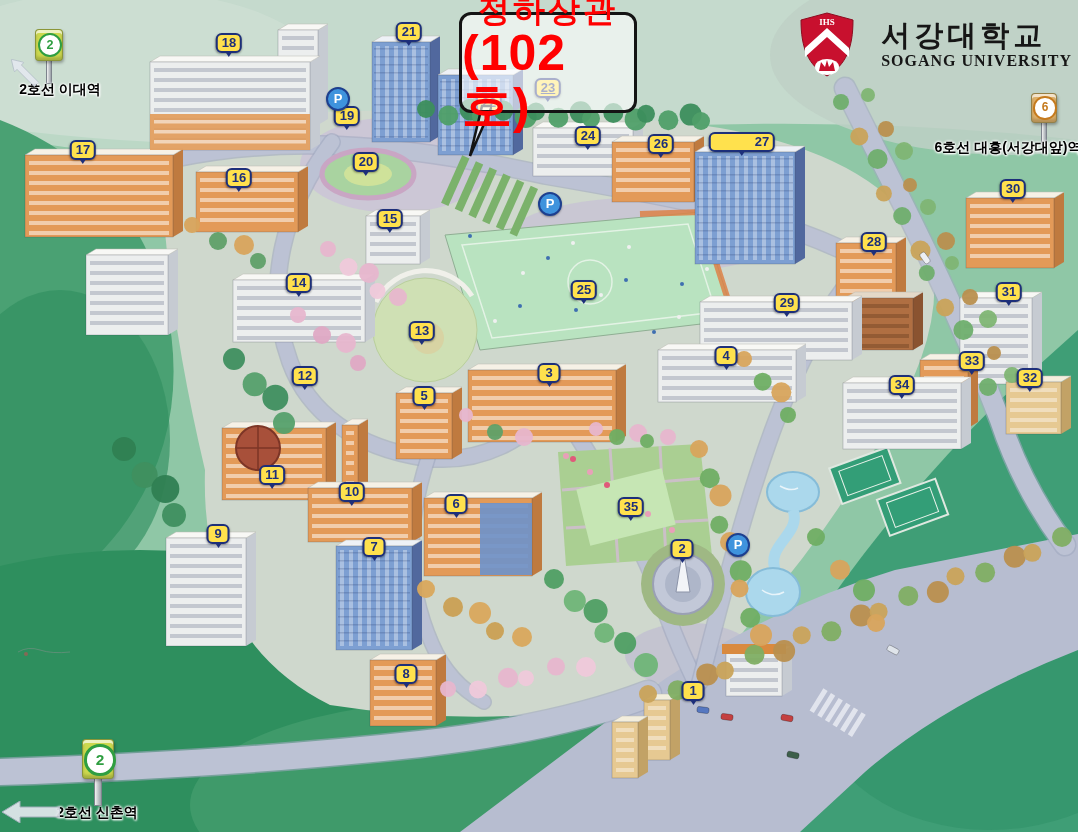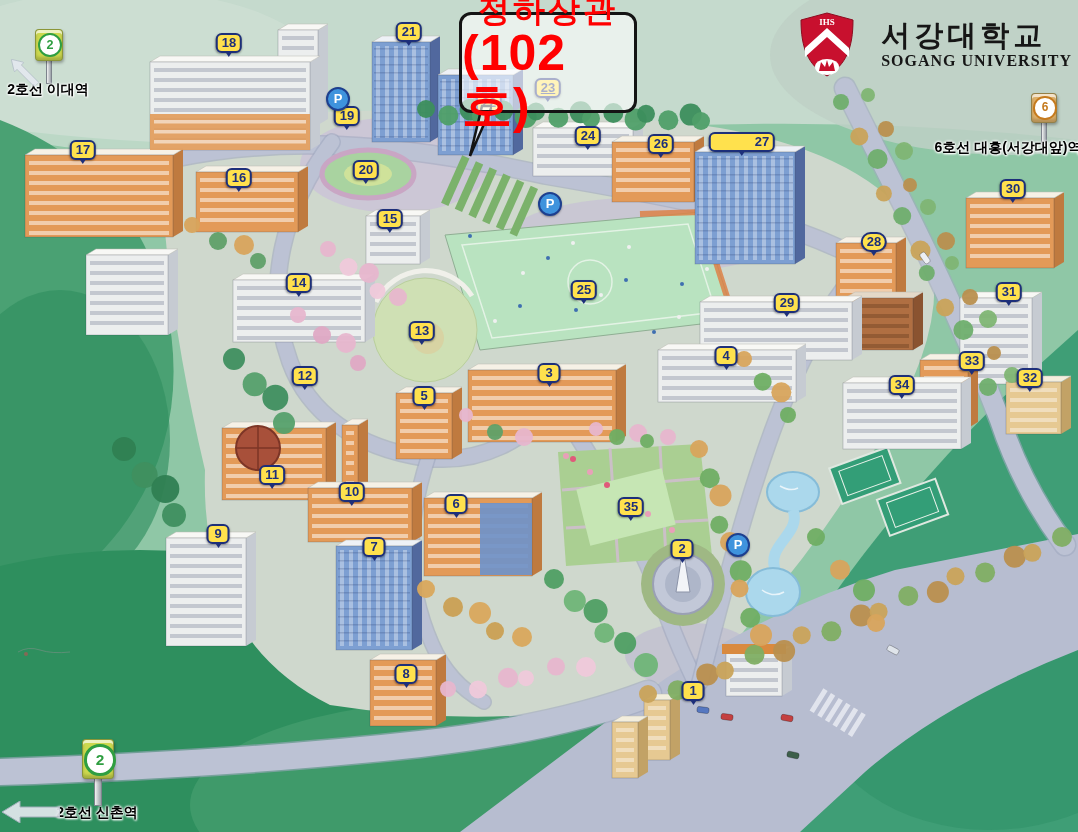--- a/index.html
+++ b/index.html
@@ -650,46 +650,46 @@
       <div class="bmarker" style="left: 352px; top: 492px;">10</div>
       <div class="bmarker" style="left: 272px; top: 452px; margin-top: 23px;">11</div>
       <div class="bmarker" style="left: 305px; top: 376px;">12</div>
       <div class="bmarker" style="left: 422px; top: 331px;">13</div>
       <div class="bmarker" style="left: 299px; top: 283px;">14</div>
       <div class="bmarker" style="left: 390px; top: 219px;">15</div>
       <div class="bmarker" style="left: 239px; top: 178px;">16</div>
       <div class="bmarker" style="left: 83px; top: 150px;">17</div>
       <div class="bmarker" style="left: 229px; top: 43px;">18</div>
       <div class="bmarker" style="left: 347px; top: 116px;">19</div>
-      <div class="bmarker" style="left: 366px; top: 170px;">20</div>
+      <div class="bmarker" style="left: 366px; top: 162px;">20</div>
       <div class="bmarker" style="left: 409px; top: 32px;">21</div>
       <div class="bmarker" style="left: 489px; top: 59px; margin-top: 44px;">22</div>
       <div class="bmarker" style="left: 548px; top: 88px; text-decoration: underline;">23</div>
       <div class="bmarker" style="left: 588px; top: 136px;">24</div>
       <div class="bmarker" style="left: 552px; top: 290px; margin-left: 32px;">25</div>
       <div class="bmarker" style="left: 661px; top: 144px;">26</div>
       <div class="bmarker" style="left: 742px; top: 142px; padding-left: 44px;">27</div>
-      <div class="bmarker" style="left: 874px; top: 242px; border-radius: 10px;">28</div>
+      <div class="bmarker" style="left: 874px; top: 242px;">28</div>
       <div class="bmarker" style="left: 787px; top: 303px;">29</div>
       <div class="bmarker" style="left: 1013px; top: 189px;">30</div>
       <div class="bmarker" style="left: 1009px; top: 292px;">31</div>
       <div class="bmarker" style="left: 1030px; top: 378px;">32</div>
       <div class="bmarker" style="left: 972px; top: 361px;">33</div>
       <div class="bmarker" style="left: 902px; top: 385px;">34</div>
       <div class="bmarker" style="left: 631px; top: 507px;">35</div>
       <div class="pmarker" style="left: 338px; top: 99px;">P</div>
       <div class="pmarker" style="left: 550px; top: 204px;">P</div>
       <div class="pmarker" style="left: 738px; top: 545px;">P</div>
     </div>
   <div id="stations">
       <div class="station">
         <div class="st-pole" style="left: 45.75px; top: 58.4px; width: 4.5px; height: 24.3px;"></div>
         <div class="st-box" style="left: 35.4px; top: 28.7px; width: 25.2px; height: 30.6px; background: rgb(204, 216, 78);"></div>
         <div class="st-circle" style="left: 37.65px; top: 32.75px; width: 20.7px; height: 20.7px; border: 2.7px solid rgb(47, 158, 65); color: rgb(47, 158, 65); font-size: 12.6px; line-height: 20.7px;">2</div>
-        <div class="st-label" style="left: 48px; top: 90px; text-align: center;">2호선 이대역</div>
+        <div class="st-label" style="left: 60px; top: 90px; text-align: center;">2호선 이대역</div>
         <svg class="st-arrow" width="58" height="22" viewBox="0 0 58 22" style="left: -5px; top: 61px; transform: scale(0.62) rotate(45deg);">
           <polygon points="0,11 18,0 18,6 58,6 58,16 18,16 18,22" fill="#e3e8ee" stroke="#a8b1c0" stroke-width="1" opacity=".92"></polygon>
         </svg>
       </div>
       <div class="station">
         <div class="st-pole" style="left: 1040.88px; top: 120.6px; width: 4.25px; height: 22.95px;"></div>
         <div class="st-box" style="left: 1031.1px; top: 92.55px; width: 23.8px; height: 28.9px; background: rgb(221, 176, 106);"></div>
         <div class="st-circle" style="left: 1033.22px; top: 96.375px; width: 19.55px; height: 19.55px; border: 2.55px solid rgb(197, 122, 30); color: rgb(197, 122, 30); font-size: 11.9px; line-height: 19.55px;">6</div>
         <div class="st-label" style="left: 1008px; top: 148px;">6호선 대흥(서강대앞)역</div>
       </div>

